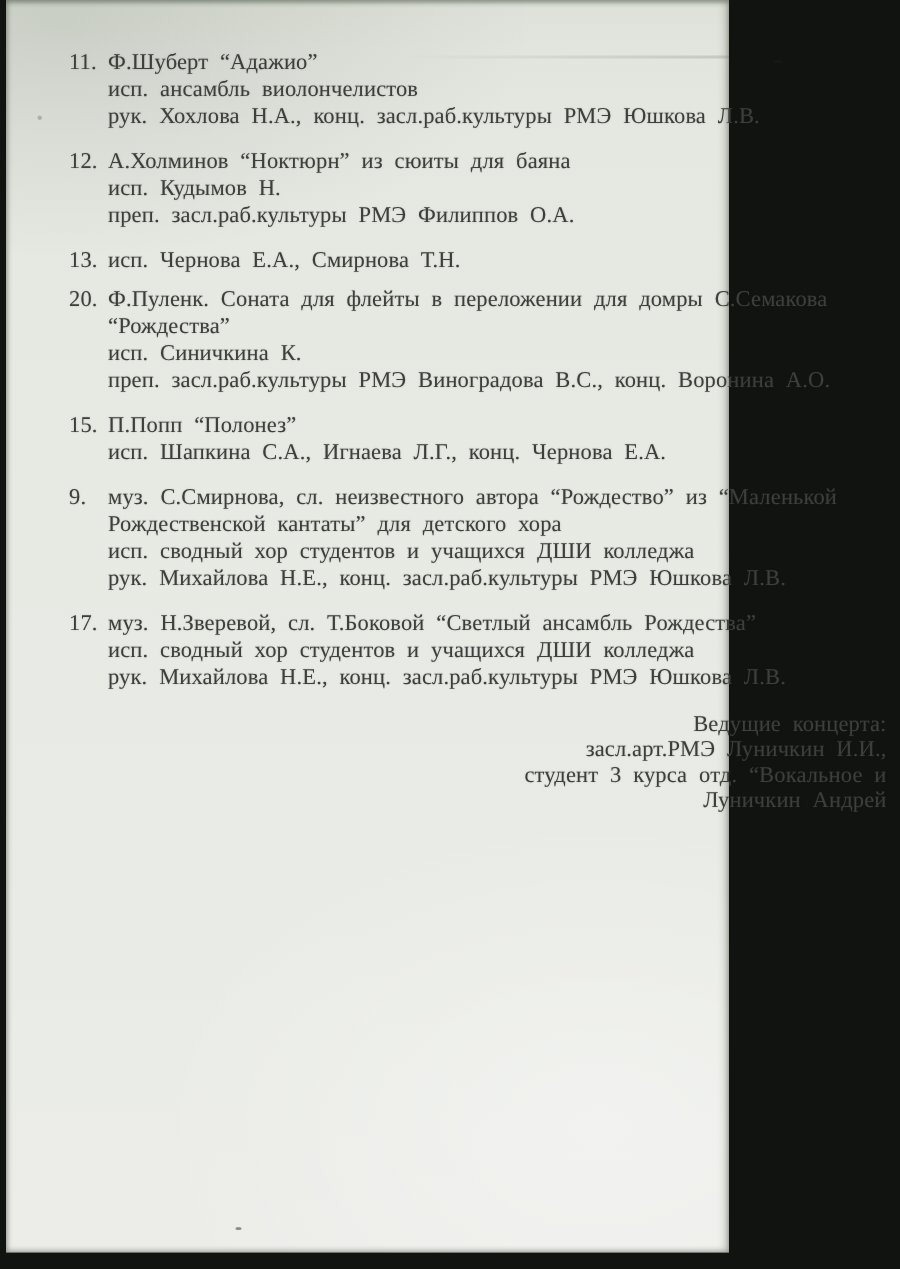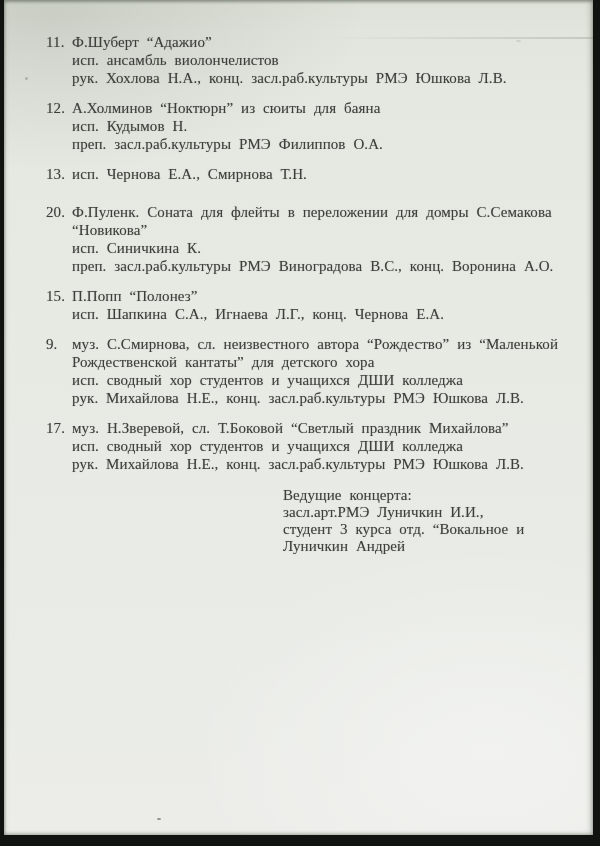--- a/index.html
+++ b/index.html
@@ -12,21 +12,21 @@
     position: relative;
     overflow: hidden;
     background: #111311;
     font-family: "Liberation Serif", "DejaVu Serif", serif;
   }
   
   .paper {
     position: absolute;
     left: 4px;
     top: 0;
-    width: 589px;
+    width: 482px;
     height: 835px;
     background:
       radial-gradient(430px 300px at 82% 90%, rgba(255,255,255,0.35), rgba(255,255,255,0) 70%),
       radial-gradient(520px 260px at 8% 2%, rgba(88,98,84,0.16), rgba(88,98,84,0) 60%),
       linear-gradient(180deg, #dde1d8 0px, #e2e5de 34px, #e5e8e1 90px, #e7e9e3 300px, #e9ebe6 600px, #ecede9 835px);
     box-shadow:
       inset 0 2px 3px rgba(70, 80, 65, 0.40),
       inset -3px 0 5px rgba(95, 102, 90, 0.30),
       inset 2px 0 3px rgba(100, 106, 94, 0.22),
       inset 0 -2px 3px rgba(100, 106, 94, 0.22);
@@ -58,33 +58,34 @@
     line-height: 18px;
     word-spacing: 4px;
     letter-spacing: 0.1px;
     text-shadow: 0 0 1px rgba(60, 63, 58, 0.35);
   }
   .item {
     position: relative;
     padding-left: 26px;
     margin-bottom: 12px;
   }
-  .item.gap-lg { margin-bottom: 20px; }
+  .item.gap-lg { margin-bottom: 8px; }
   .num {
     position: absolute;
     left: 0;
     top: 0;
   }
   .line {
     white-space: nowrap;
   }
   .presenters {
     margin-left: 237px;
     margin-top: 14px;
     line-height: 17px;
+    text-align: right;
   }
 </style>
 </head>
 <body>
 
 <div class="paper">
   <div class="crease"></div>
   <div class="speck s1"></div>
   <div class="speck s2"></div>
   <div class="speck s3"></div>
@@ -106,42 +107,42 @@
     </div>
 
     <div class="item gap-lg">
       <span class="num">13.</span>
       <div class="line">исп. Чернова Е.А., Смирнова Т.Н.</div>
     </div>
 
     <div class="item">
       <span class="num">20.</span>
       <div class="line">Ф.Пуленк. Соната для флейты в переложении для домры С.Семакова</div>
-      <div class="line">“Новикова”</div>
+      <div class="line">“Рождества”</div>
       <div class="line">исп. Синичкина К.</div>
       <div class="line">преп. засл.раб.культуры РМЭ Виноградова В.С., конц. Воронина А.О.</div>
     </div>
 
     <div class="item">
       <span class="num">15.</span>
       <div class="line">П.Попп “Полонез”</div>
       <div class="line">исп. Шапкина С.А., Игнаева Л.Г., конц. Чернова Е.А.</div>
     </div>
 
     <div class="item">
       <span class="num">9.</span>
       <div class="line">муз. С.Смирнова, сл. неизвестного автора “Рождество” из “Маленькой</div>
       <div class="line">Рождественской кантаты” для детского хора</div>
       <div class="line">исп. сводный хор студентов и учащихся ДШИ колледжа</div>
       <div class="line">рук. Михайлова Н.Е., конц. засл.раб.культуры РМЭ Юшкова Л.В.</div>
     </div>
 
     <div class="item">
       <span class="num">17.</span>
-      <div class="line">муз. Н.Зверевой, сл. Т.Боковой “Светлый праздник Михайлова”</div>
+      <div class="line">муз. Н.Зверевой, сл. Т.Боковой “Светлый ансамбль Рождества”</div>
       <div class="line">исп. сводный хор студентов и учащихся ДШИ колледжа</div>
       <div class="line">рук. Михайлова Н.Е., конц. засл.раб.культуры РМЭ Юшкова Л.В.</div>
     </div>
 
     <div class="presenters">
       <div class="line">Ведущие концерта:</div>
       <div class="line">засл.арт.РМЭ Луничкин И.И.,</div>
       <div class="line">студент 3 курса отд. “Вокальное и</div>
       <div class="line">Луничкин Андрей</div>
     </div>

